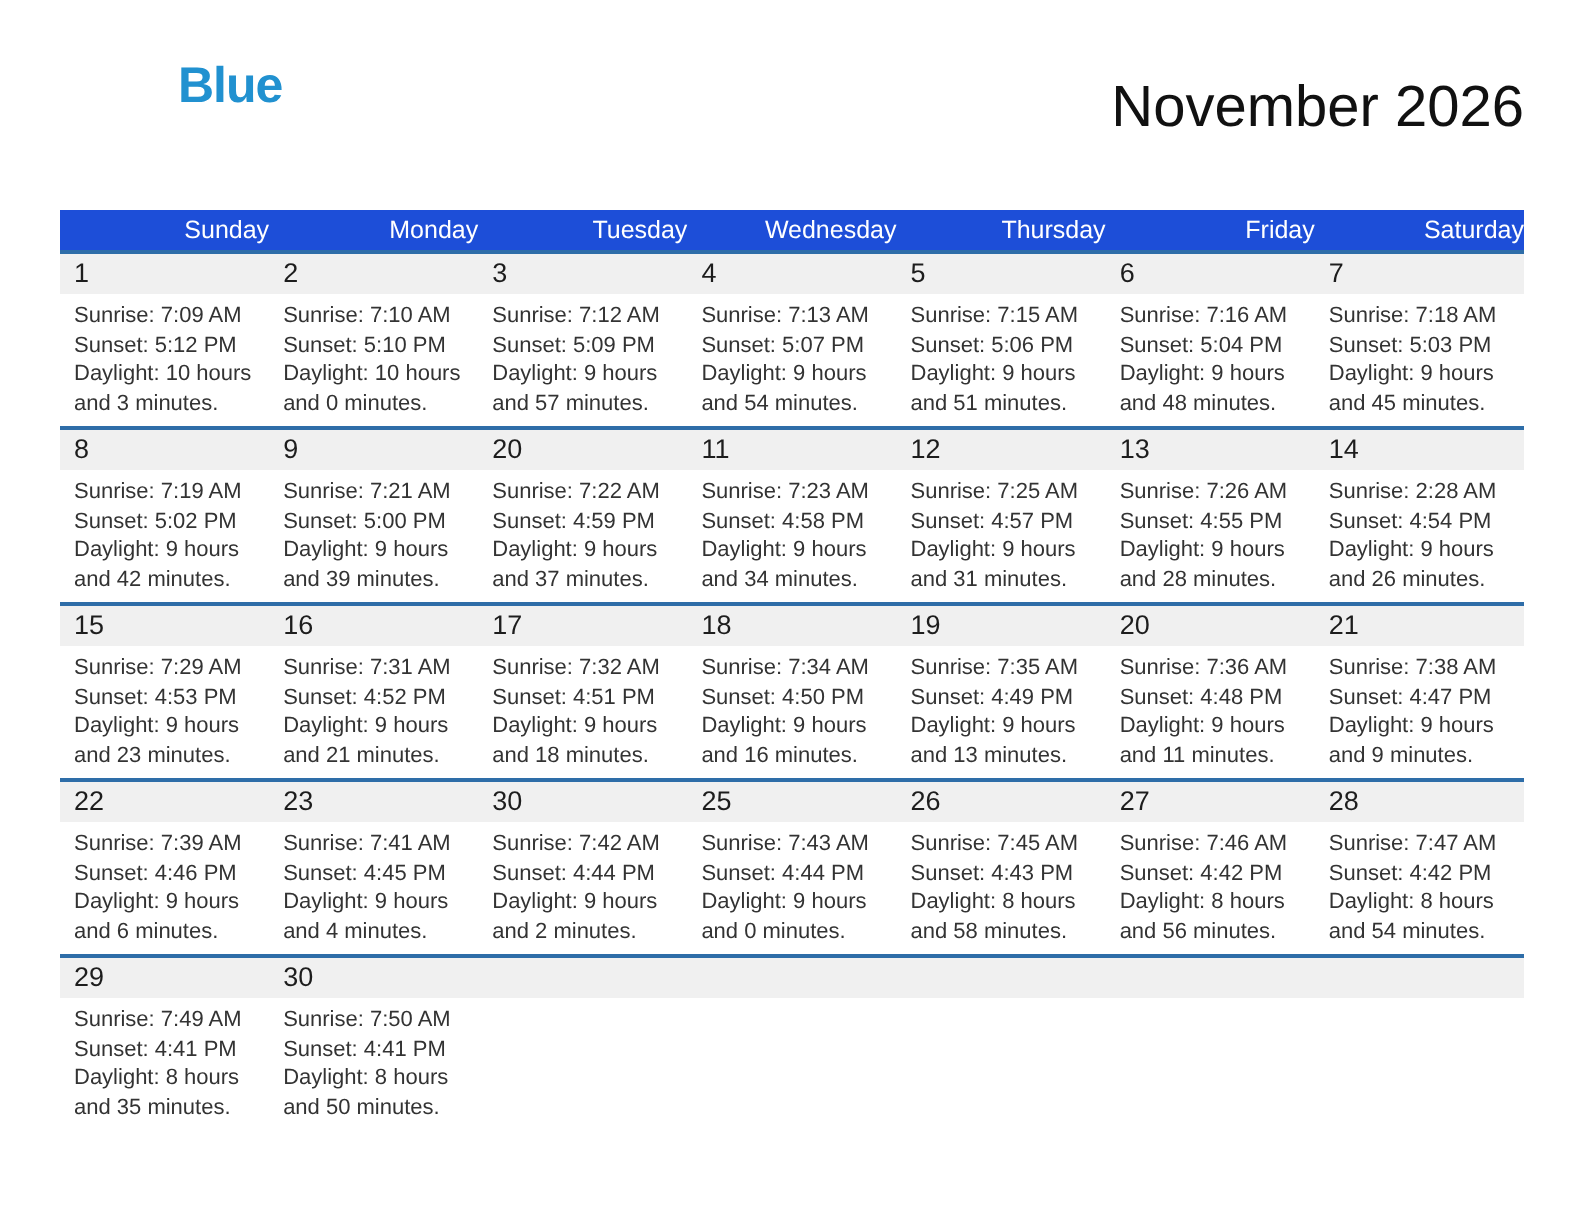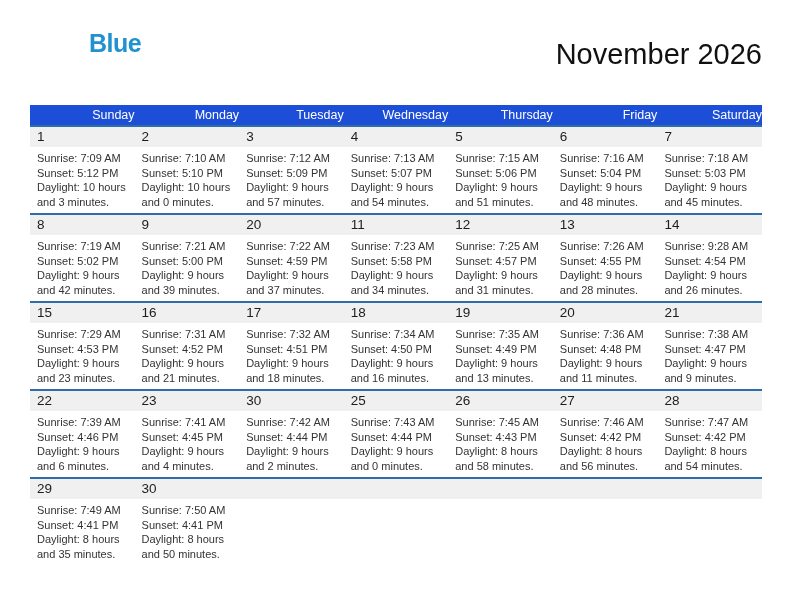--- a/index.html
+++ b/index.html
@@ -142,21 +142,21 @@
               <div class="detail-line">Sunrise: 7:22 AM</div>
               <div class="detail-line">Sunset: 4:59 PM</div>
               <div class="detail-line">Daylight: 9 hours</div>
               <div class="detail-line">and 37 minutes.</div>
             </div>
           </td>
           <td>
             <div class="daynum">11</div>
             <div class="details">
               <div class="detail-line">Sunrise: 7:23 AM</div>
-              <div class="detail-line">Sunset: 5:58 PM</div>
+              <div class="detail-line">Sunset: 4:58 PM</div>
               <div class="detail-line">Daylight: 9 hours</div>
               <div class="detail-line">and 34 minutes.</div>
             </div>
           </td>
           <td>
             <div class="daynum">12</div>
             <div class="details">
               <div class="detail-line">Sunrise: 7:25 AM</div>
               <div class="detail-line">Sunset: 4:57 PM</div>
               <div class="detail-line">Daylight: 9 hours</div>
@@ -168,21 +168,21 @@
             <div class="details">
               <div class="detail-line">Sunrise: 7:26 AM</div>
               <div class="detail-line">Sunset: 4:55 PM</div>
               <div class="detail-line">Daylight: 9 hours</div>
               <div class="detail-line">and 28 minutes.</div>
             </div>
           </td>
           <td>
             <div class="daynum">14</div>
             <div class="details">
-              <div class="detail-line">Sunrise: 9:28 AM</div>
+              <div class="detail-line">Sunrise: 2:28 AM</div>
               <div class="detail-line">Sunset: 4:54 PM</div>
               <div class="detail-line">Daylight: 9 hours</div>
               <div class="detail-line">and 26 minutes.</div>
             </div>
           </td>
         </tr>
         <tr>
           <td>
             <div class="daynum">15</div>
             <div class="details">

